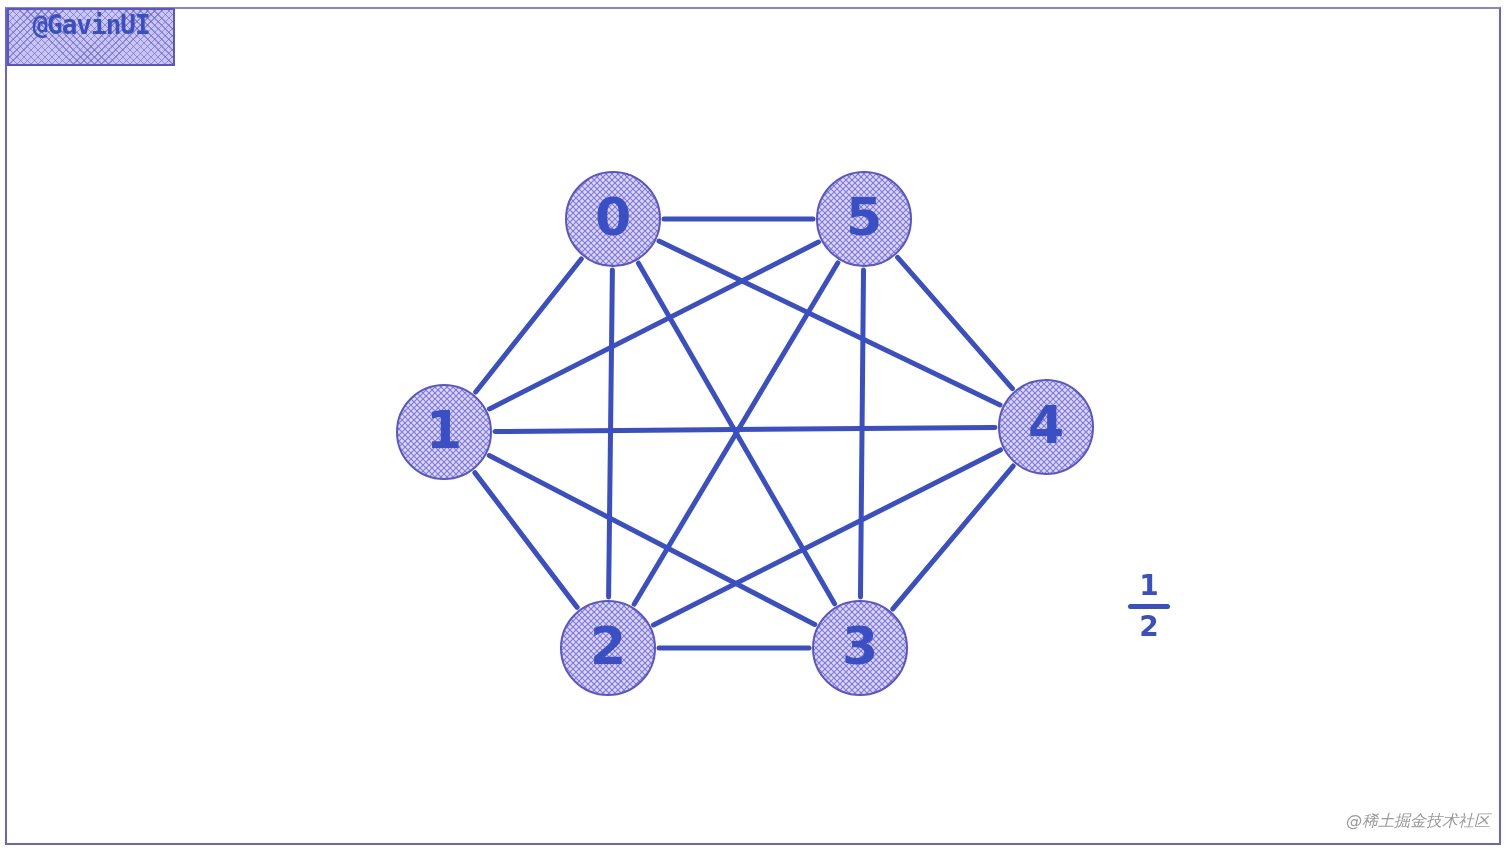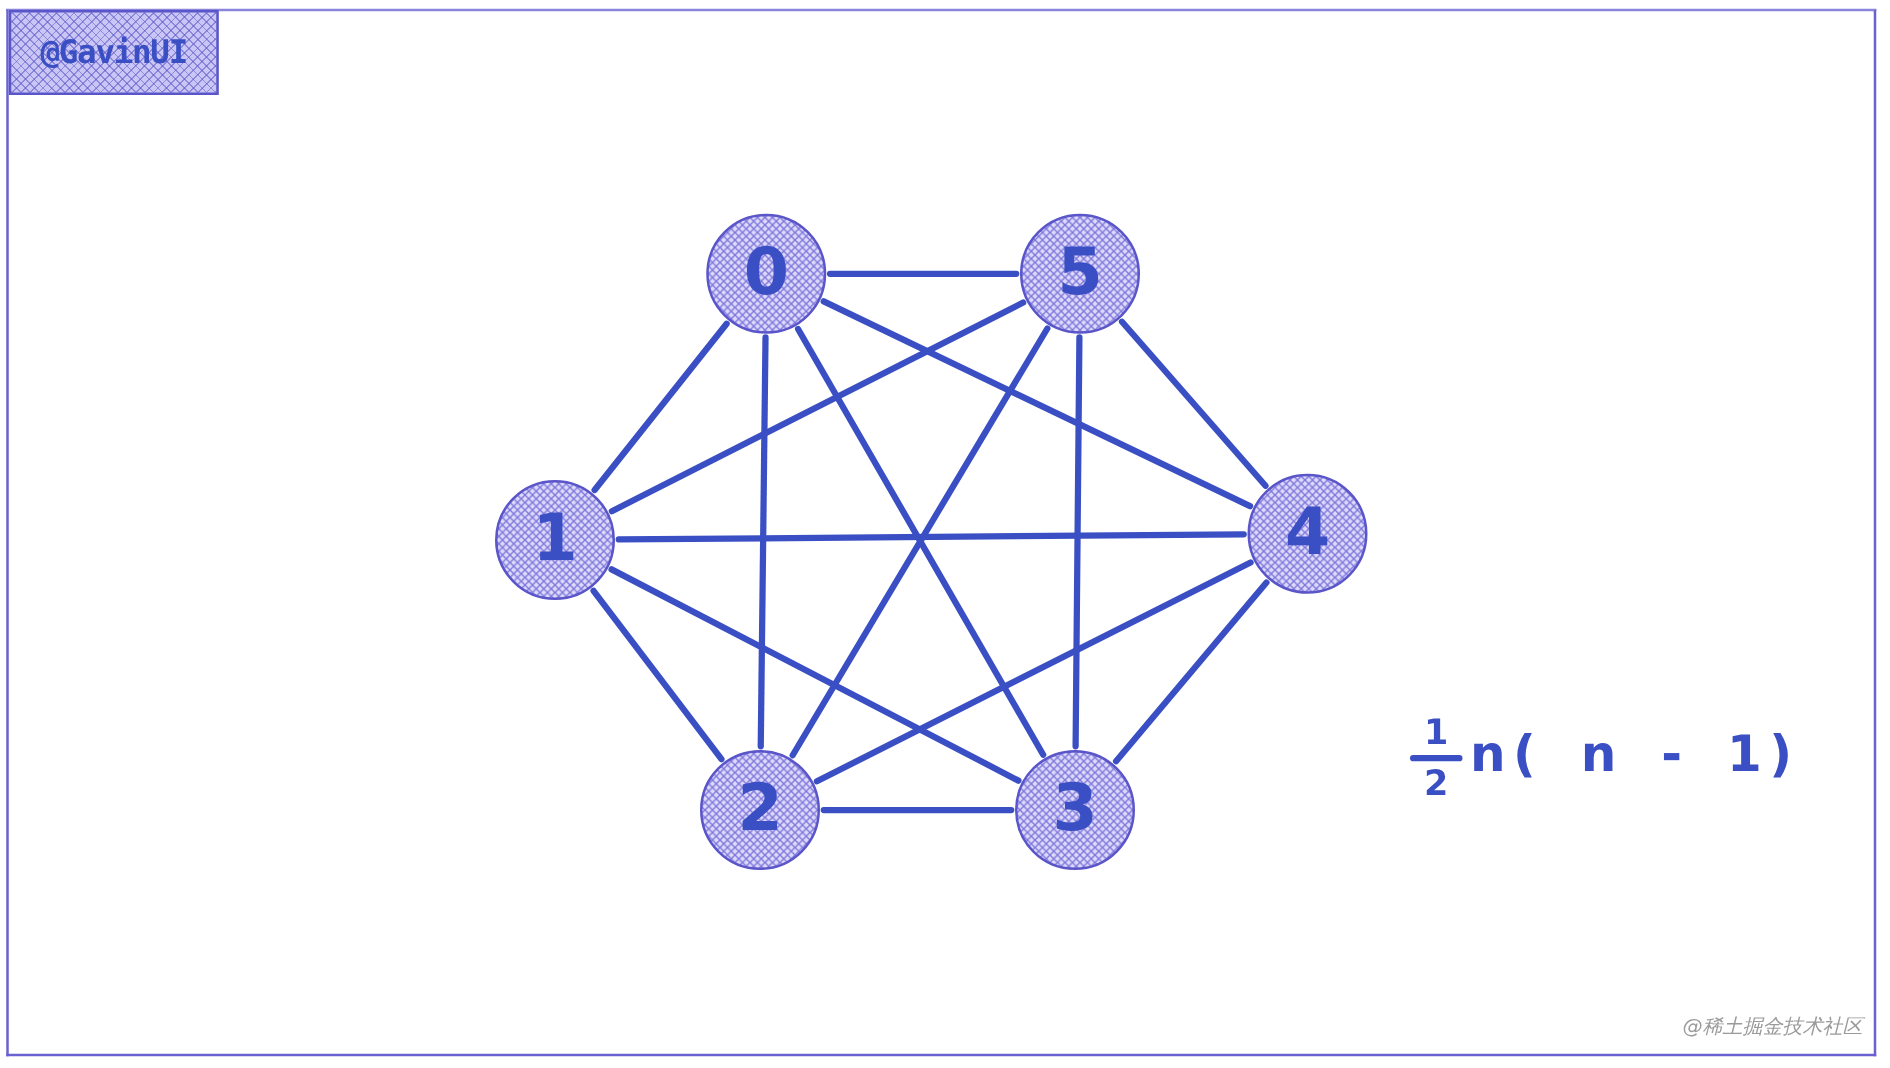--- a/index.html
+++ b/index.html
@@ -2,27 +2,27 @@
 <html><head>
   <meta charset="utf-8">
   <style>
     html, body { margin: 0; padding: 0; background: #ffffff; }
     body { width: 1512px; height: 854px; position: relative; overflow: hidden; font-family: "DejaVu Sans", sans-serif; }
     .frame {
       position: absolute; left: 5px; top: 7px; width: 1496px; height: 838px;
       border: 2px solid #6a62d0; border-top-color: #8a84dc; box-sizing: border-box;
     }
     .tag {
-      position: absolute; left: 7px; top: 8px; width: 168px; height: 68px;
+      position: absolute; left: 7px; top: 8px; width: 168px; height: 58px;
       border: 2px solid #5a55c8; box-sizing: border-box;
       background-color: #c9c6f5;
       background-image:
         repeating-linear-gradient(45deg, rgba(90,85,200,0.55) 0 1px, transparent 1px 5px),
         repeating-linear-gradient(-45deg, rgba(90,85,200,0.55) 0 1px, transparent 1px 5px);
-      display: flex; align-items: center; justify-content: center;
+      display: flex; align-items: flex-start; justify-content: center;
     }
     .tag-text {
       font-family: "DejaVu Sans Mono", monospace; font-size: 26px; font-weight: bold;
       color: #3b4fc4; letter-spacing: -1px;
     }
     svg.graph { position: absolute; left: 0; top: 0; }
     .node-label {
       font-family: "DejaVu Sans", sans-serif; font-size: 52px; font-weight: bold;
       fill: #3b4fc4;
     }
@@ -101,16 +101,15 @@
       </g>
     </g>
 </svg>
 
 <div class="formula">
   <div class="frac">
     <span class="num">1</span>
     <span class="bar"></span>
     <span class="den">2</span>
   </div>
-  <span class="expr">n( n - 1)</span>
 </div>
 
 <div class="watermark">@稀土掘金技术社区</div>
 
 </body></html>

